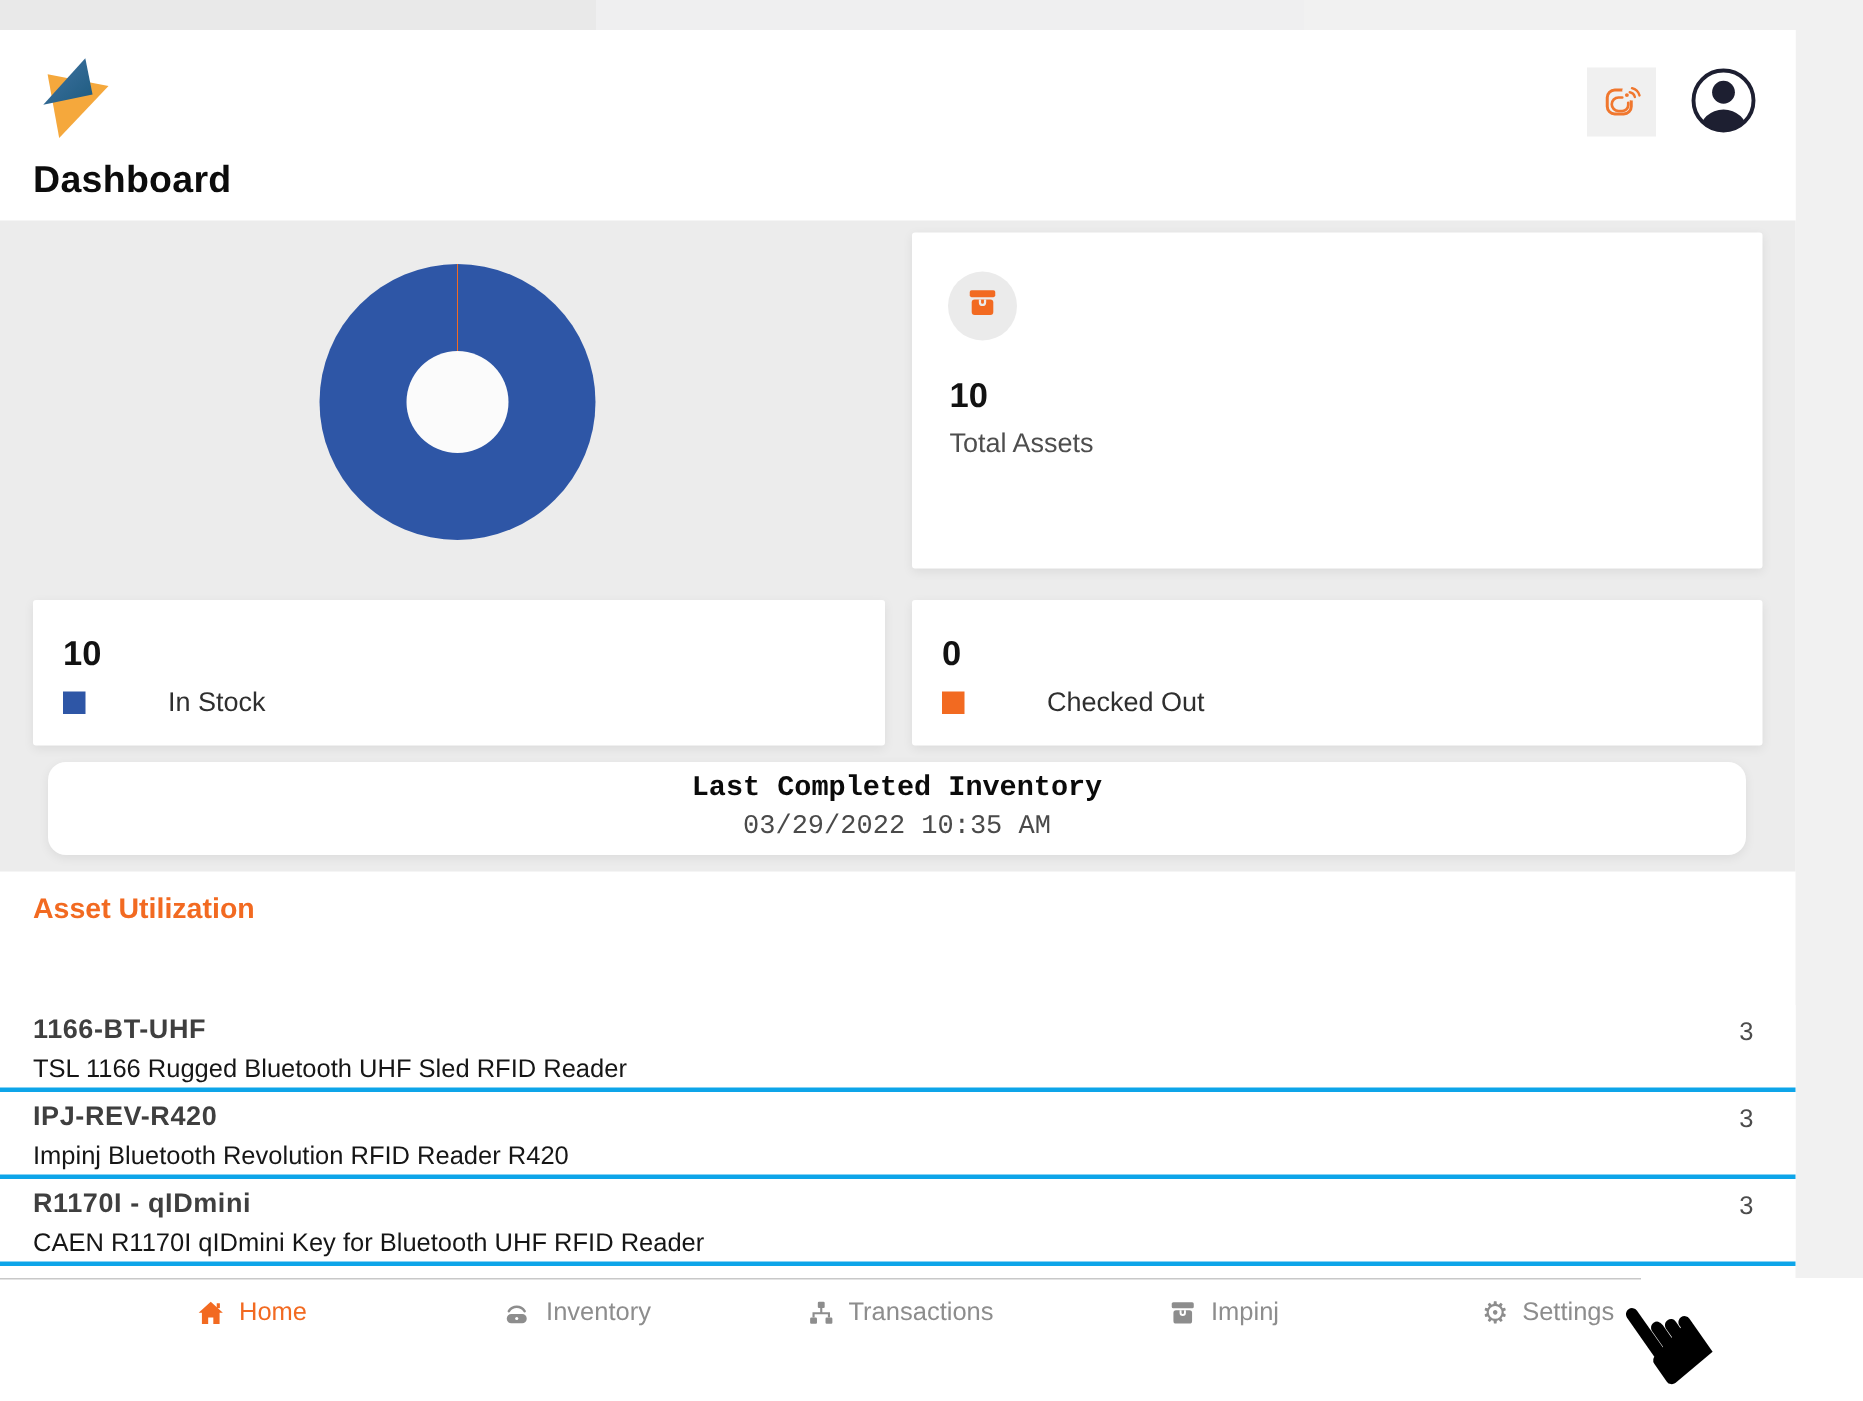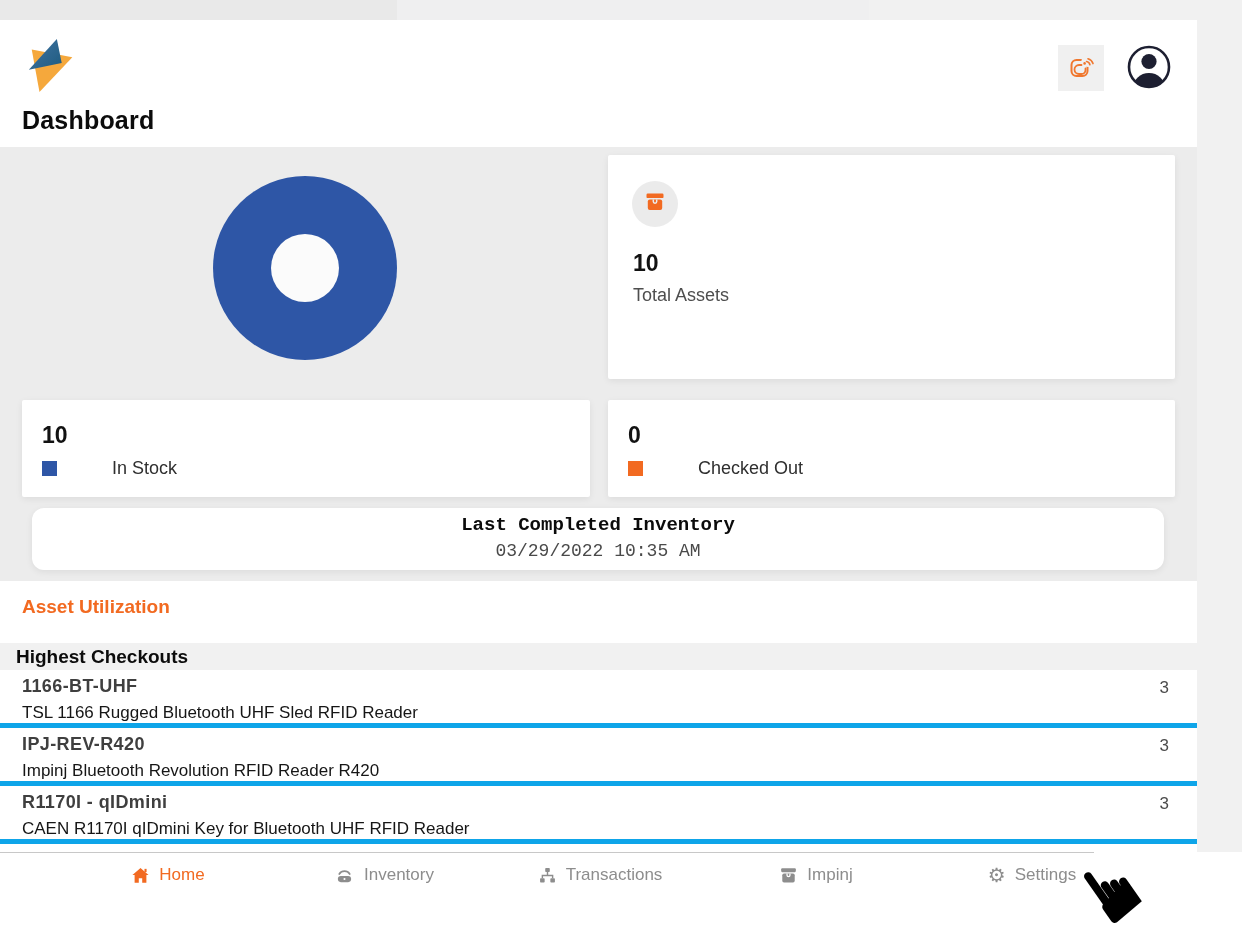--- a/index.html
+++ b/index.html
@@ -43,21 +43,21 @@
 
   .card-lastinv { left: 32px; top: 361px; width: 1132px; height: 62px; border-radius: 12px; text-align: center; font-family: Liberation Mono, monospace; }
   .card-lastinv .inv-title { margin-top: 6px; font-size: 19px; font-weight: 700; color: #0b0b0b; }
   .card-lastinv .inv-date { margin-top: 5px; font-size: 18px; color: #4a4a4a; }
 
   
   .section-title { position: absolute; left: 22px; top: 596px; font-size: 19px; font-weight: 700; color: var(--accent, #f26a21); }
   .list-header { position: absolute; left: 0; top: 643px; width: 1197px; height: 27px; background: #f1f1f1;
     font-size: 19px; font-weight: 700; color: #0c0c0c; padding-left: 16px; display: flex; align-items: center; }
   .rows { position: absolute; left: 0; top: 670px; width: 1197px; }
-  .row { position: relative; width: 1197px; height: 58px; border-bottom: 5px solid #0ea5e9; background: #fff; }
+  .row { position: relative; width: 1197px; height: 58px; border-bottom: 3px solid #0ea5e9; background: #fff; }
   .row .code { position: absolute; left: 22px; top: 6px; font-size: 18px; font-weight: 700; color: #3f3f3f; letter-spacing: 0.4px; }
   .row .desc { position: absolute; left: 22px; top: 33px; font-size: 17px; color: #161616; }
   .row .count { position: absolute; right: 28px; top: 8px; font-size: 17px; color: #4c4c4c; }
 
   
   .navbar { position: absolute; left: 0; top: 852px; width: 1094px; height: 82px; background: #fff; border-top: 1px solid #c8c8c8; }
   .nav-inner { position: absolute; left: 60px; top: 6px; width: 1080px; height: 32px; display: flex; }
   .nav-item { flex: 1 1 0; display: flex; align-items: center; justify-content: center; gap: 9px;
     background: none; border: none; cursor: pointer; color: #8d8d8d; font-size: 17px; }
   .nav-item .nav-label { font-size: 17px; color: inherit; font-family: "Liberation Sans", sans-serif; }
@@ -159,21 +159,20 @@
     </div>
 
     <div class="card card-lastinv">
       <div class="inv-title">Last Completed Inventory</div>
       <div class="inv-date">03/29/2022 10:35 AM</div>
     </div>
   </div>
 
   <div class="section-title">Asset Utilization</div>
 
-  <div class="list-header">Highest Checkouts</div>
 
   <div class="rows">
     <div class="row">
       <div class="code">1166-BT-UHF</div>
       <div class="desc">TSL 1166 Rugged Bluetooth UHF Sled RFID Reader</div>
       <div class="count">3</div>
     </div>
     <div class="row">
       <div class="code">IPJ-REV-R420</div>
       <div class="desc">Impinj Bluetooth Revolution RFID Reader R420</div>

